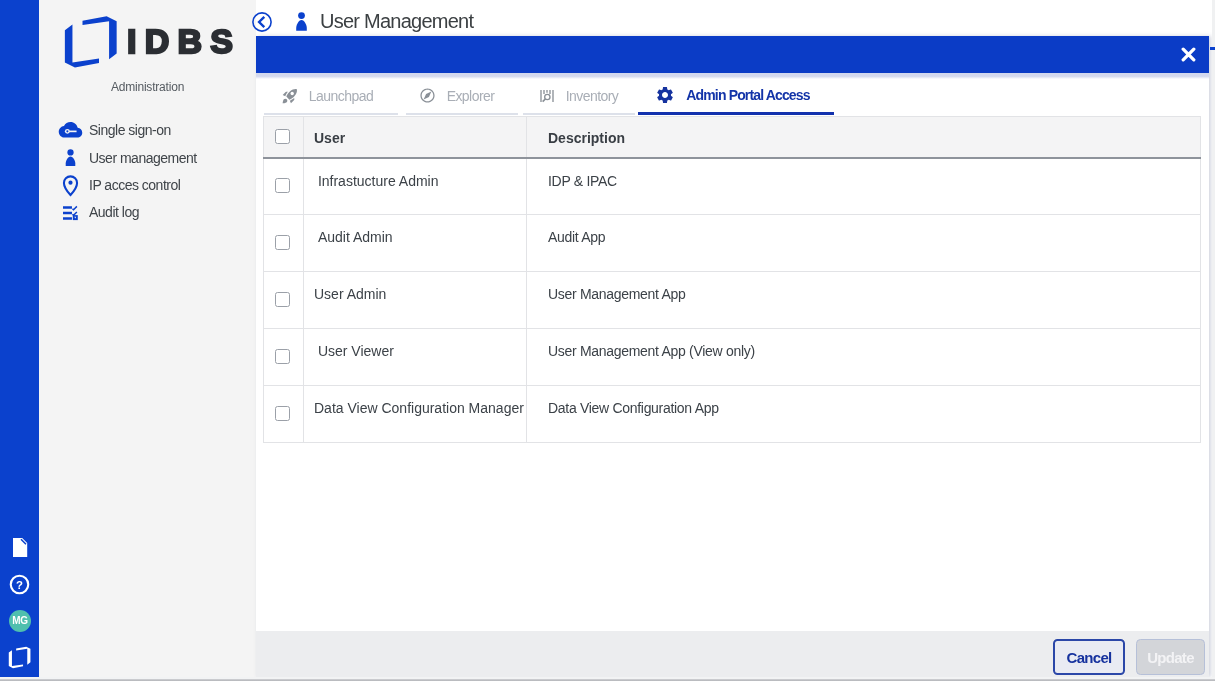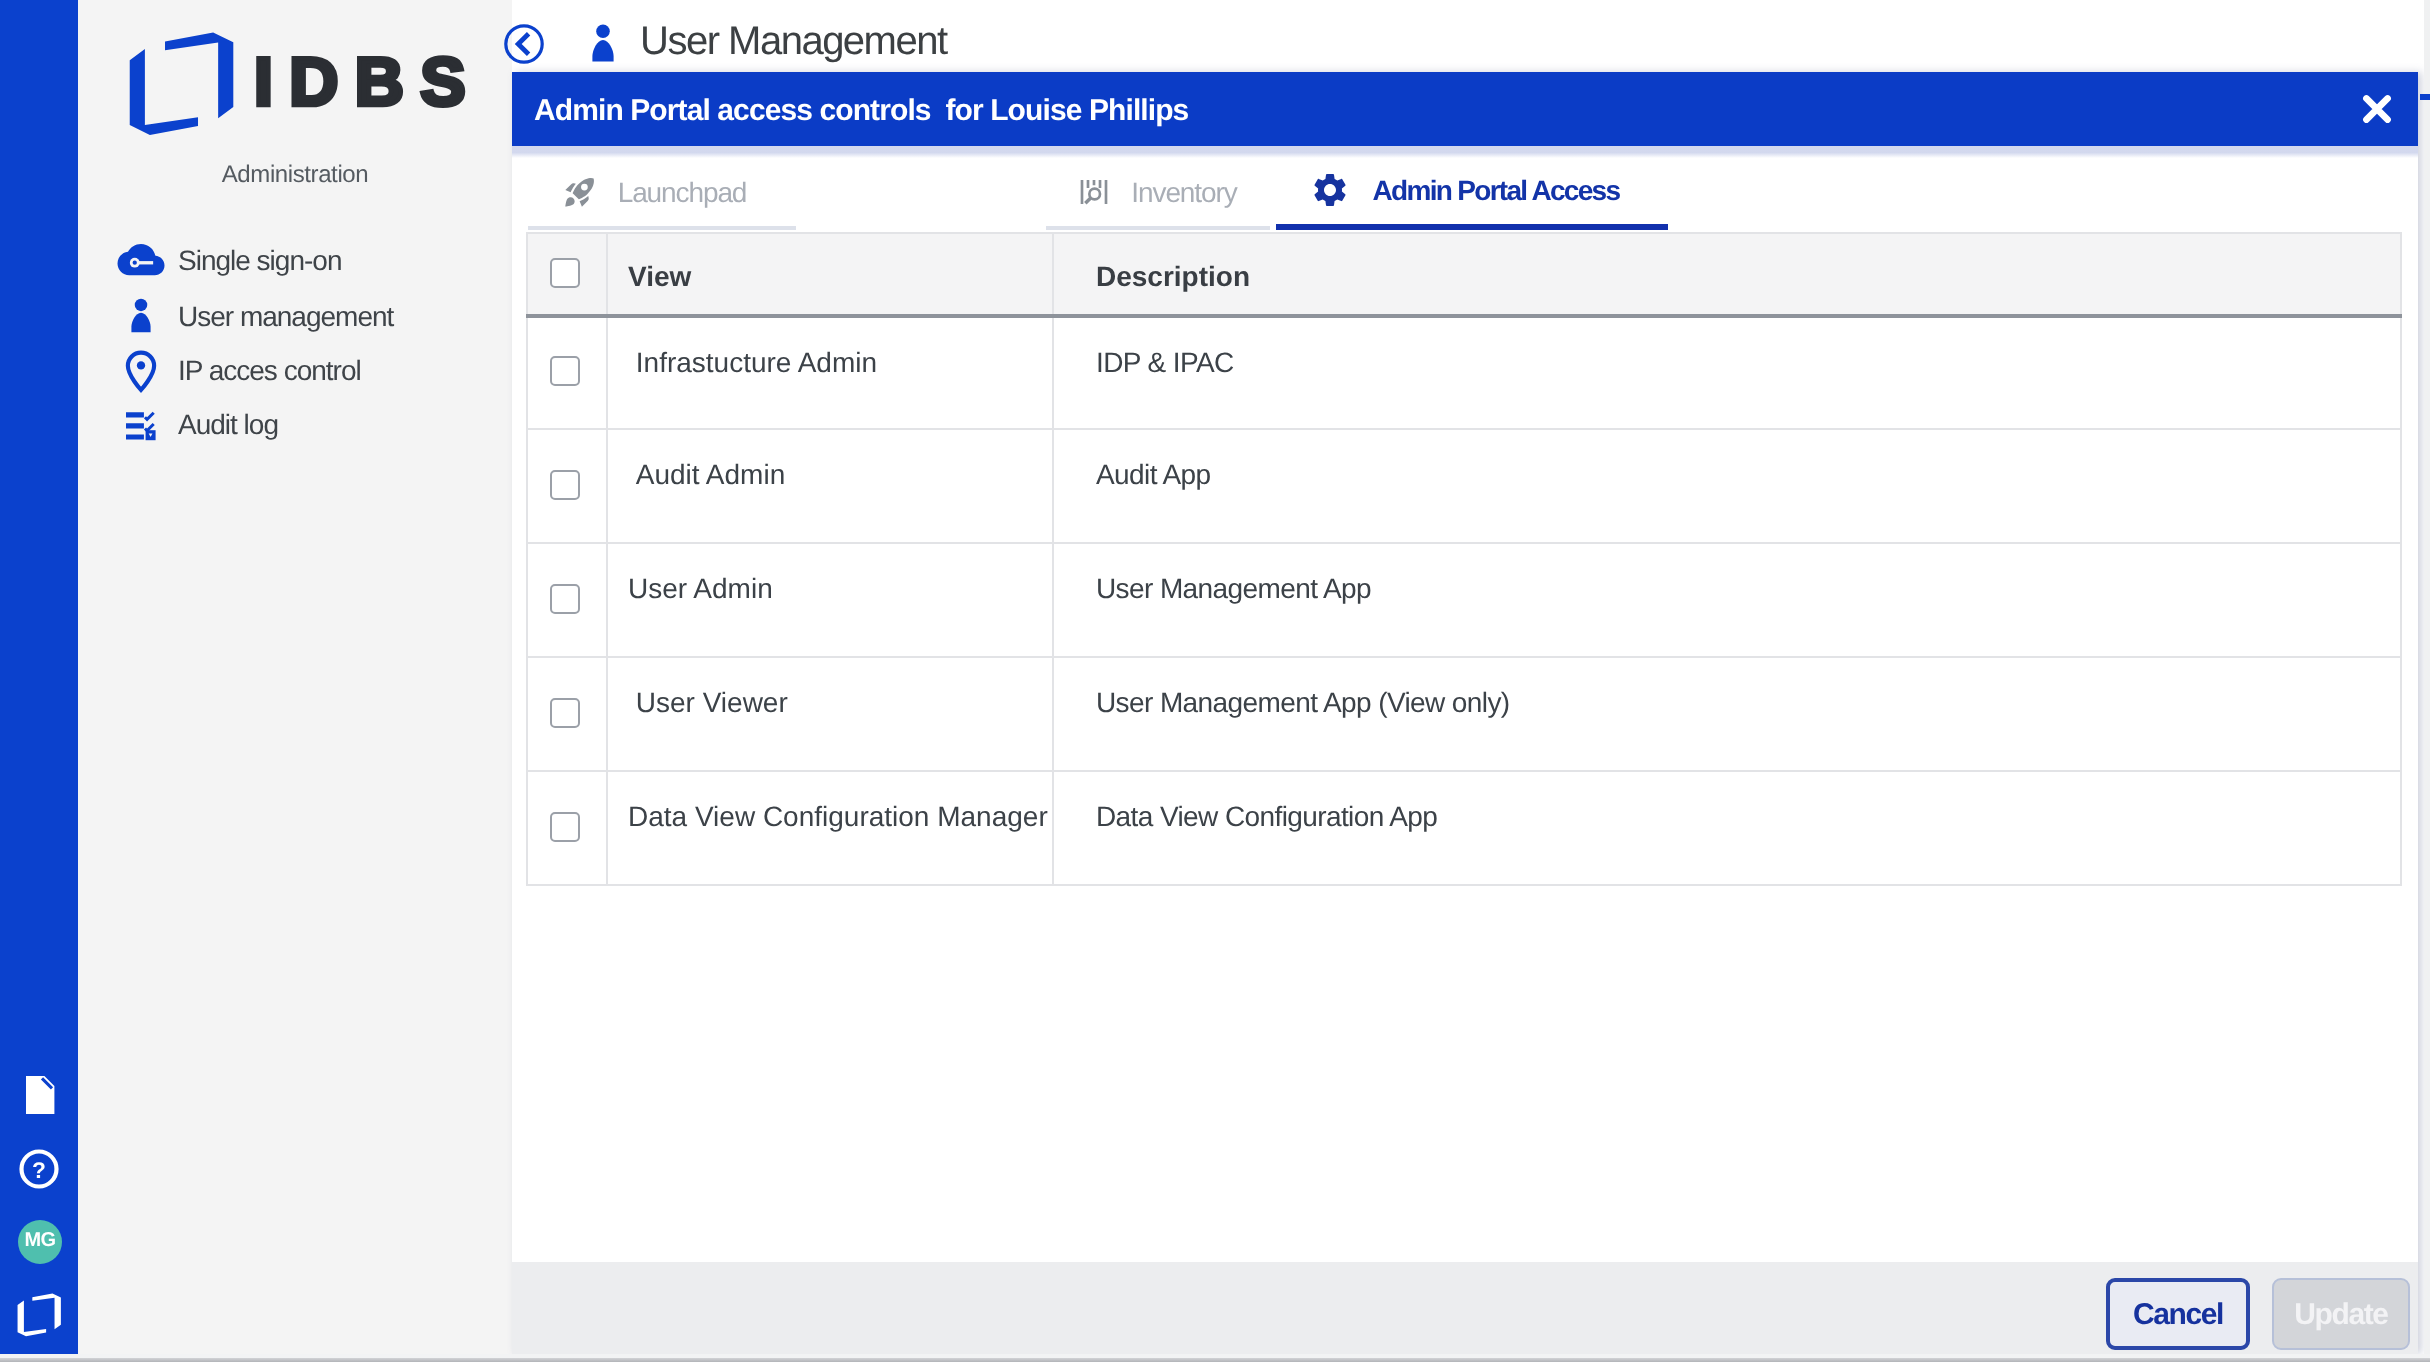--- a/index.html
+++ b/index.html
@@ -130,53 +130,58 @@
     <path d="M12.3 4.9 L7.1 10 L12.3 15.1" fill="none" stroke="#0b41cd" stroke-width="2.4"></path>
   </svg>
 <svg class="abs" id="personico" width="15" height="19" viewBox="0 0 15 19" fill="#0b41cd">
     <circle cx="7.5" cy="3.6" r="3.4"></circle>
     <path d="M7.5 8c2.9 0 5.3 5.1 5.3 8v2.8H2.2V16c0-2.9 2.4-8 5.3-8z"></path>
   </svg>
 <div class="abs" id="umtitle">User Management</div>
 
 <div class="abs" id="modal">
   <div class="abs" id="mheader">
-    <div class="ttl">Admin Portal access controls&nbsp; for Louise Phillips</div>
     <svg class="abs" style="left:925px; top:11px" width="15" height="15" viewBox="0 0 15 15">
         <path d="M2.2 2.2 L12.8 12.8 M12.8 2.2 L2.2 12.8" stroke="#fff" stroke-width="3.3" stroke-linecap="round"></path>
       </svg>
   </div>
   <div class="abs" id="hshadow"></div>
   <div class="abs" id="tabs">
     <div class="tab" style="left:8px; width:134px; padding-right:7px;">
       <svg width="16" height="16" viewBox="0 0 24 24" fill="#8a9097">
           <g transform="translate(12,12) scale(1.1) translate(-12,-12)">
             <path d="M9.19 6.35c-2.04 2.29-3.44 5.58-3.57 5.89L2 10.69l4.05-4.05c.47-.47 1.15-.68 1.81-.55l1.33.26zM11.17 17s3.74-1.55 5.89-3.7c5.4-5.4 4.5-9.62 4.21-10.57-.95-.3-5.17-1.19-10.57 4.21C8.55 9.09 7 12.83 7 12.83L11.17 17zm6.48-2.19c-2.29 2.04-5.58 3.44-5.89 3.57L13.31 22l4.05-4.05c.47-.47.68-1.15.55-1.81l-.26-1.33zm-9.3 3.53c0 .81-.33 1.55-.86 2.08-1.18 1.18-5.49 1.58-5.49 1.58s.4-4.31 1.58-5.49c.53-.53 1.27-.86 2.08-.86 1.49 0 2.69 1.2 2.69 2.69z"></path>
             <circle cx="15" cy="8.6" r="2.3" fill="#fff"></circle>
           </g>
         </svg>
       Launchpad</div>
+    <div class="tab" style="left:150px; width:112px; padding-right:11px;">
+      <svg width="17" height="17" viewBox="0 0 24 24" fill="#8a9097">
+          <path d="M12 2C6.48 2 2 6.48 2 12s4.48 10 10 10 10-4.48 10-10S17.52 2 12 2zm0 18.2c-4.52 0-8.2-3.68-8.2-8.2S7.48 3.8 12 3.8s8.2 3.68 8.2 8.2-3.68 8.2-8.2 8.2z"></path>
+          <path d="M6.5 17.5L14.01 14.01 17.5 6.5 9.99 9.99z"></path>
+        </svg>
+      Explorer</div>
     <div class="tab" style="left:267px; width:112px; padding-right:1px;">
       <svg width="16" height="16" viewBox="0 0 24 24" fill="none" stroke="#8a9097" stroke-width="2">
           <path d="M3 3v18M21 3v18M7.5 3v6M12 3v4M16.5 3v6"></path>
           <circle cx="12.5" cy="13.5" r="4"></circle>
           <path d="M9.5 16.5L5.5 20.5" stroke-width="2.6"></path>
         </svg>
       Inventory</div>
     <div class="tab active" style="left:382px; width:196px; padding-right:7px;">
       <svg width="20" height="20" viewBox="0 0 24 24" fill="#16339f">
           <path d="M19.14 12.94c.04-.3.06-.61.06-.94 0-.32-.02-.64-.07-.94l2.03-1.58c.18-.14.23-.41.12-.61l-1.92-3.32c-.12-.22-.37-.29-.59-.22l-2.39.96c-.5-.38-1.03-.7-1.62-.94l-.36-2.54c-.04-.24-.24-.41-.48-.41h-3.84c-.24 0-.43.17-.47.41l-.36 2.54c-.59.24-1.13.57-1.62.94l-2.39-.96c-.22-.08-.47 0-.59.22L2.74 8.87c-.12.21-.08.47.12.61l2.03 1.58c-.05.3-.09.63-.09.94s.02.64.07.94l-2.03 1.58c-.18.14-.23.41-.12.61l1.92 3.32c.12.22.37.29.59.22l2.39-.96c.5.38 1.03.7 1.62.94l.36 2.54c.05.24.24.41.48.41h3.84c.24 0 .44-.17.47-.41l.36-2.54c.59-.24 1.13-.56 1.62-.94l2.39.96c.22.08.47 0 .59-.22l1.92-3.32c.12-.22.07-.47-.12-.61l-2.01-1.58zM12 15.6c-1.98 0-3.6-1.62-3.6-3.6s1.62-3.6 3.6-3.6 3.6 1.62 3.6 3.6-1.62 3.6-3.6 3.6z"></path>
         </svg>
       Admin Portal Access</div>
   </div>
   <table id="tbl">
     <tbody>
         <tr>
           <th class="cbc"><span class="cb"></span></th>
-          <th class="rolec">View</th>
+          <th class="rolec">User</th>
           <th class="descc">Description</th>
         </tr>
     <tr>
           <td class="cbc"><span class="cb"></span></td>
           <td class="rolec">&nbsp;Infrastucture Admin</td>
           <td class="descc">IDP &amp; IPAC</td>
         </tr>
     <tr>
           <td class="cbc"><span class="cb"></span></td>
           <td class="rolec">&nbsp;Audit Admin</td>

